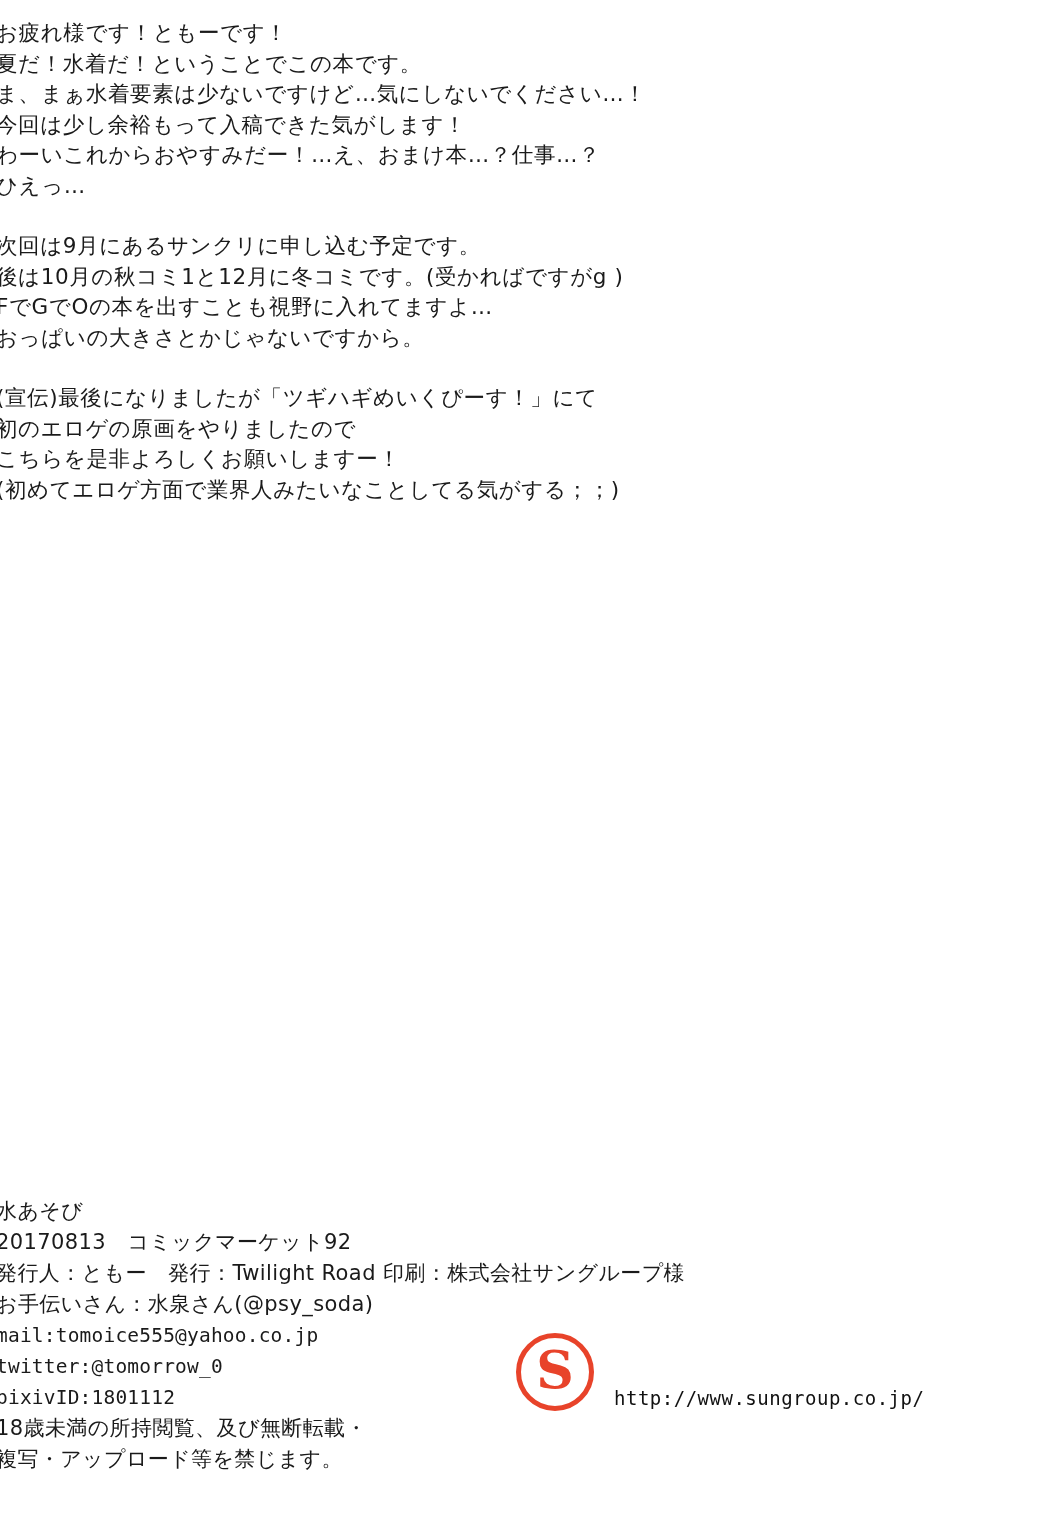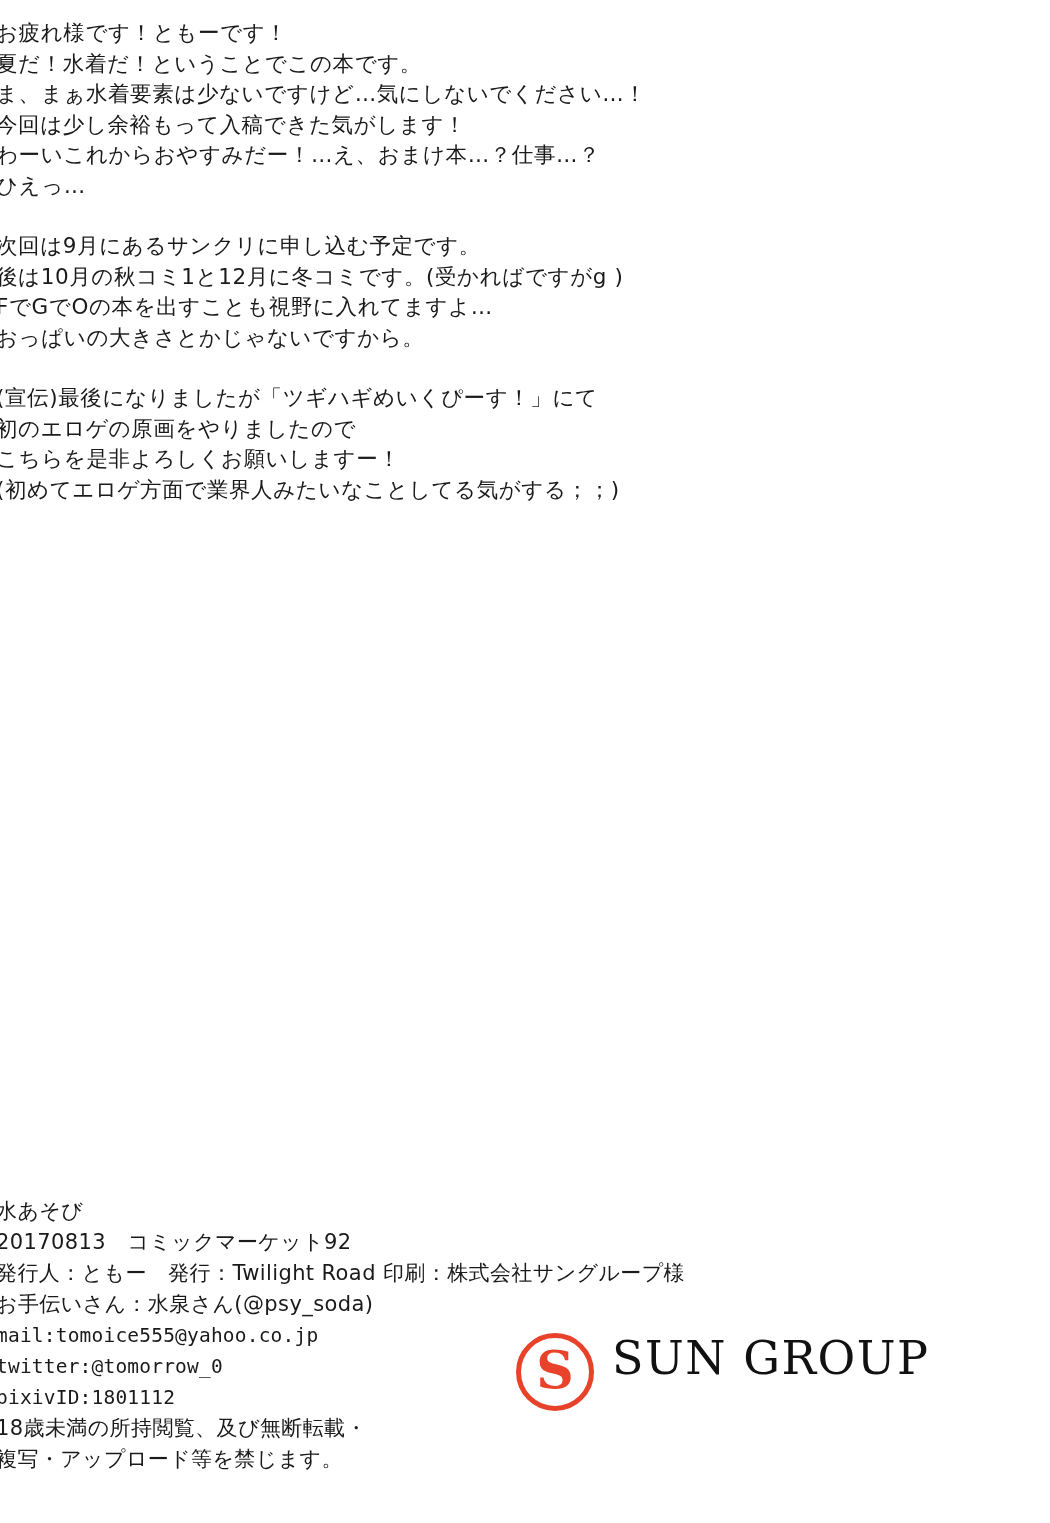--- a/index.html
+++ b/index.html
@@ -161,16 +161,16 @@
     <div class="col-line mono">pixivID:1801112</div>
     <div class="col-line">18歳未満の所持閲覧、及び無断転載・</div>
     <div class="col-line">複写・アップロード等を禁じます。</div>
   </div>
 
   <div class="logo-area">
     <div class="logo-mark">
       <div class="ring"></div>
       <div class="s-glyph">S</div>
     </div>
-    <div class="logo-text">SUN GROUP</div>
+    <div class="logo-url">http://www.sungroup.co.jp/</div>
   </div>
 
 </div>
 
 </body></html>

